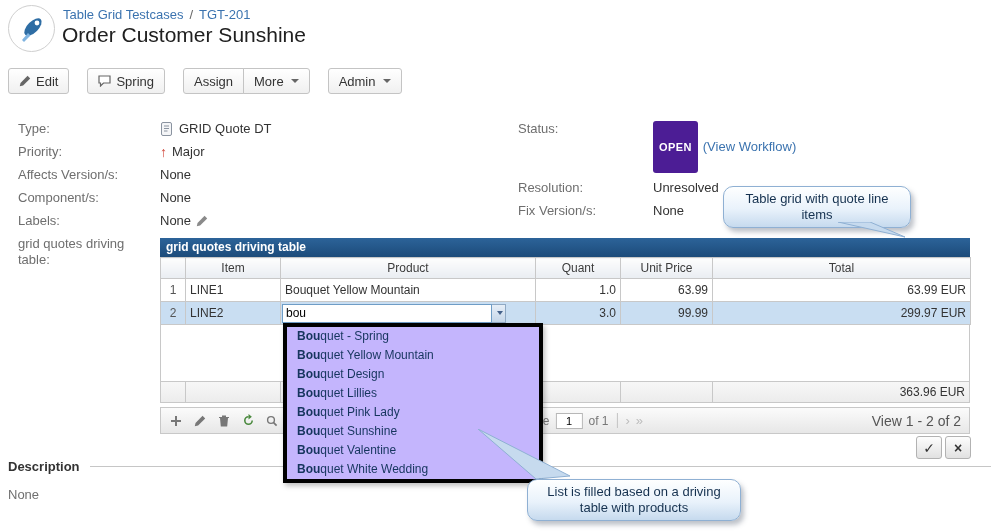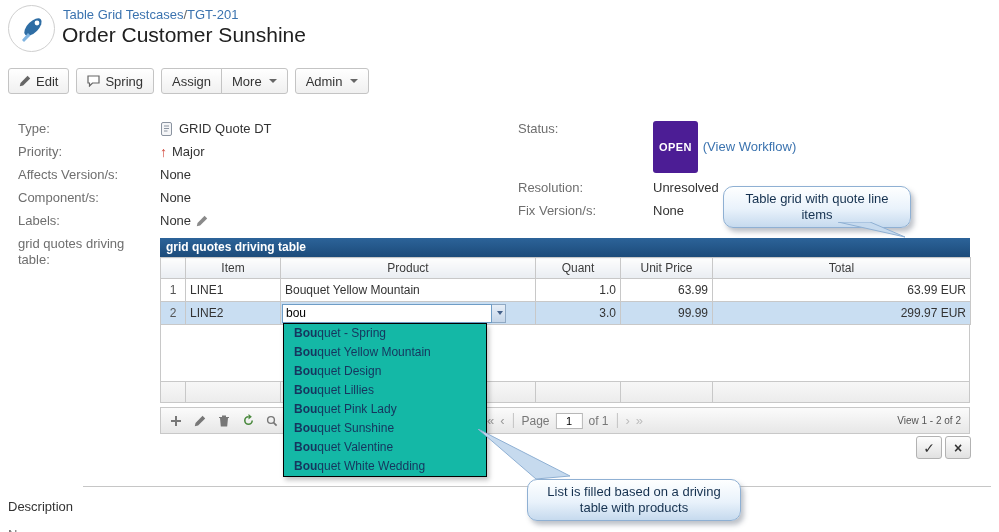--- a/index.html
+++ b/index.html
@@ -3,26 +3,26 @@
 <meta charset="utf-8">
 <style>
   html,body{margin:0;padding:0;background:#fff;}
   .page{position:relative;width:999px;height:532px;background:#fff;overflow:hidden;
         font-family:"Liberation Sans","DejaVu Sans",sans-serif;color:#333;}
   .page *{box-sizing:border-box;}
 
   
   .avatar{position:absolute;left:8px;top:5px;width:47px;height:47px;border:1px solid #cfcfcf;
           border-radius:50%;background:#fff;display:flex;align-items:center;justify-content:center;}
-  .crumb{position:absolute;left:63px;top:7px;font-size:13px;color:#666;display:flex;}
+  .crumb{position:absolute;left:63px;top:7px;font-size:13px;color:#666;display:flex;gap:6px;}
   .crumb a{color:#3b73af;text-decoration:none;cursor:pointer;}
   .page-title{position:absolute;left:62px;top:23px;font-size:21px;color:#202020;}
 
   
-  .toolbar{position:absolute;left:8px;top:68px;display:flex;gap:7px;align-items:flex-start;}
+  .toolbar{position:absolute;left:8px;top:68px;display:flex;gap:18px;align-items:flex-start;}
   .btn{display:inline-flex;align-items:center;gap:5px;height:26px;padding:0 10px;font-size:13px;color:#333;
        background:linear-gradient(#ffffff,#f0f0f0);border:1px solid #c4c4c4;border-radius:3px;cursor:pointer;}
   .btn-group{display:flex;}
   .btn-group .btn{border-radius:0;margin-left:-1px;}
   .btn-group .btn:first-child{border-radius:3px 0 0 3px;margin-left:0;}
   .btn-group .btn:last-child{border-radius:0 3px 3px 0;}
   .caret{width:0;height:0;border-left:4px solid transparent;border-right:4px solid transparent;
          border-top:4px solid #666;margin-left:2px;}
 
   
@@ -64,46 +64,46 @@
 
   .pager{margin-top:4px;height:27px;border:1px solid #c8c8c8;background:linear-gradient(#fbfbfb,#e7e7e7);
          display:flex;align-items:center;padding:0 8px;position:relative;font-size:12px;color:#666;}
   .pager-left{display:flex;align-items:center;gap:10px;}
   .picon{width:14px;height:14px;display:inline-flex;align-items:center;justify-content:center;cursor:pointer;}
   .psep{width:1px;height:15px;background:#c4c4c4;margin:0 2px;}
   .pager-center{position:absolute;left:50%;transform:translateX(-50%);display:flex;align-items:center;gap:6px;color:#777;}
   .parrow{font-size:13px;color:#999;cursor:pointer;line-height:13px;}
   .parrow.dis{color:#bdbdbd;}
   .page-input{width:27px;height:16px;font-size:11px;text-align:center;border:1px solid #b7b7b7;}
-  .pager-right{margin-left:auto;font-size:10px;color:#555;}
+  .pager-right{margin-left:auto;font-size:14px;color:#555;}
 
   .confirm{position:absolute;left:916px;top:436px;display:flex;gap:3px;}
   .mini-btn{width:26px;height:23px;border:1px solid #b2b2b2;border-radius:3px;background:linear-gradient(#fdfdfd,#e1e1e1);
             display:flex;align-items:center;justify-content:center;font-size:14px;font-weight:bold;color:#333;cursor:pointer;}
 
   
-  .dropdown{position:absolute;left:283px;top:323px;width:204px;background:#14b8a6;border:1px solid #000000;
+  .dropdown{position:absolute;left:283px;top:323px;width:260px;background:#c4b5fd;border:4px solid #000000;
             box-shadow:2px 3px 5px rgba(0,0,0,.25);z-index:60;font-size:12px;color:#16355e;}
   .dd-item{height:19px;line-height:19px;padding:0 4px 0 10px;cursor:pointer;white-space:nowrap;overflow:hidden;}
   .dd-item b{font-weight:bold;}
 
   
   .callout{position:absolute;border:1px solid #8fb0d3;border-radius:10px;padding:4px 8px;text-align:center;
            font-size:13px;line-height:16px;color:#15314f;z-index:40;
            background:linear-gradient(180deg,#feffff 0%,#e9f2fb 55%,#c6daee 100%);
            box-shadow:3px 4px 5px rgba(110,120,135,.45);}
   .callout2{z-index:66;}
   .tail{position:absolute;}
   .tail1{left:836px;top:222px;z-index:41;}
   .tail2{left:478px;top:429px;z-index:65;}
 
   
   .desc{position:absolute;left:8px;top:459px;width:983px;}
   .desc-head{display:flex;align-items:center;}
-  .desc-title{font-size:13px;font-weight:normal;color:#333;margin-top:40px;}
+  .desc-title{font-size:13px;font-weight:bold;color:#333;}
   .hline{flex:1;border-top:1px solid #c6c6c6;margin-left:10px;}
   .desc-value{margin-top:13px;font-size:13px;color:#707070;}
 </style>
 </head>
 <body>
 
 <div class="page">
 
   <div class="avatar">
     <svg width="32" height="32" viewBox="0 0 32 32">
@@ -252,20 +252,21 @@
         </tr>
       </tbody>
     </table>
     <div class="grid-empty"></div>
     <div class="grid-foot">
       <div class="fc fc0"></div>
       <div class="fc fc1"></div>
       <div class="fc fc2"></div>
       <div class="fc fc3"></div>
       <div class="fc fc4"></div>
+      <div class="fc fc5">363.96 EUR</div>
     </div>
     <div class="pager">
       <div class="pager-left">
         <span class="picon">
           <svg width="12" height="12" viewBox="0 0 12 12">
               <path d="M5 1h2v4h4v2H7v4H5V7H1V5h4z" fill="#777"></path>
             </svg>
           </span>
         <span class="picon">
           <svg width="12" height="12" viewBox="0 0 12 12">

